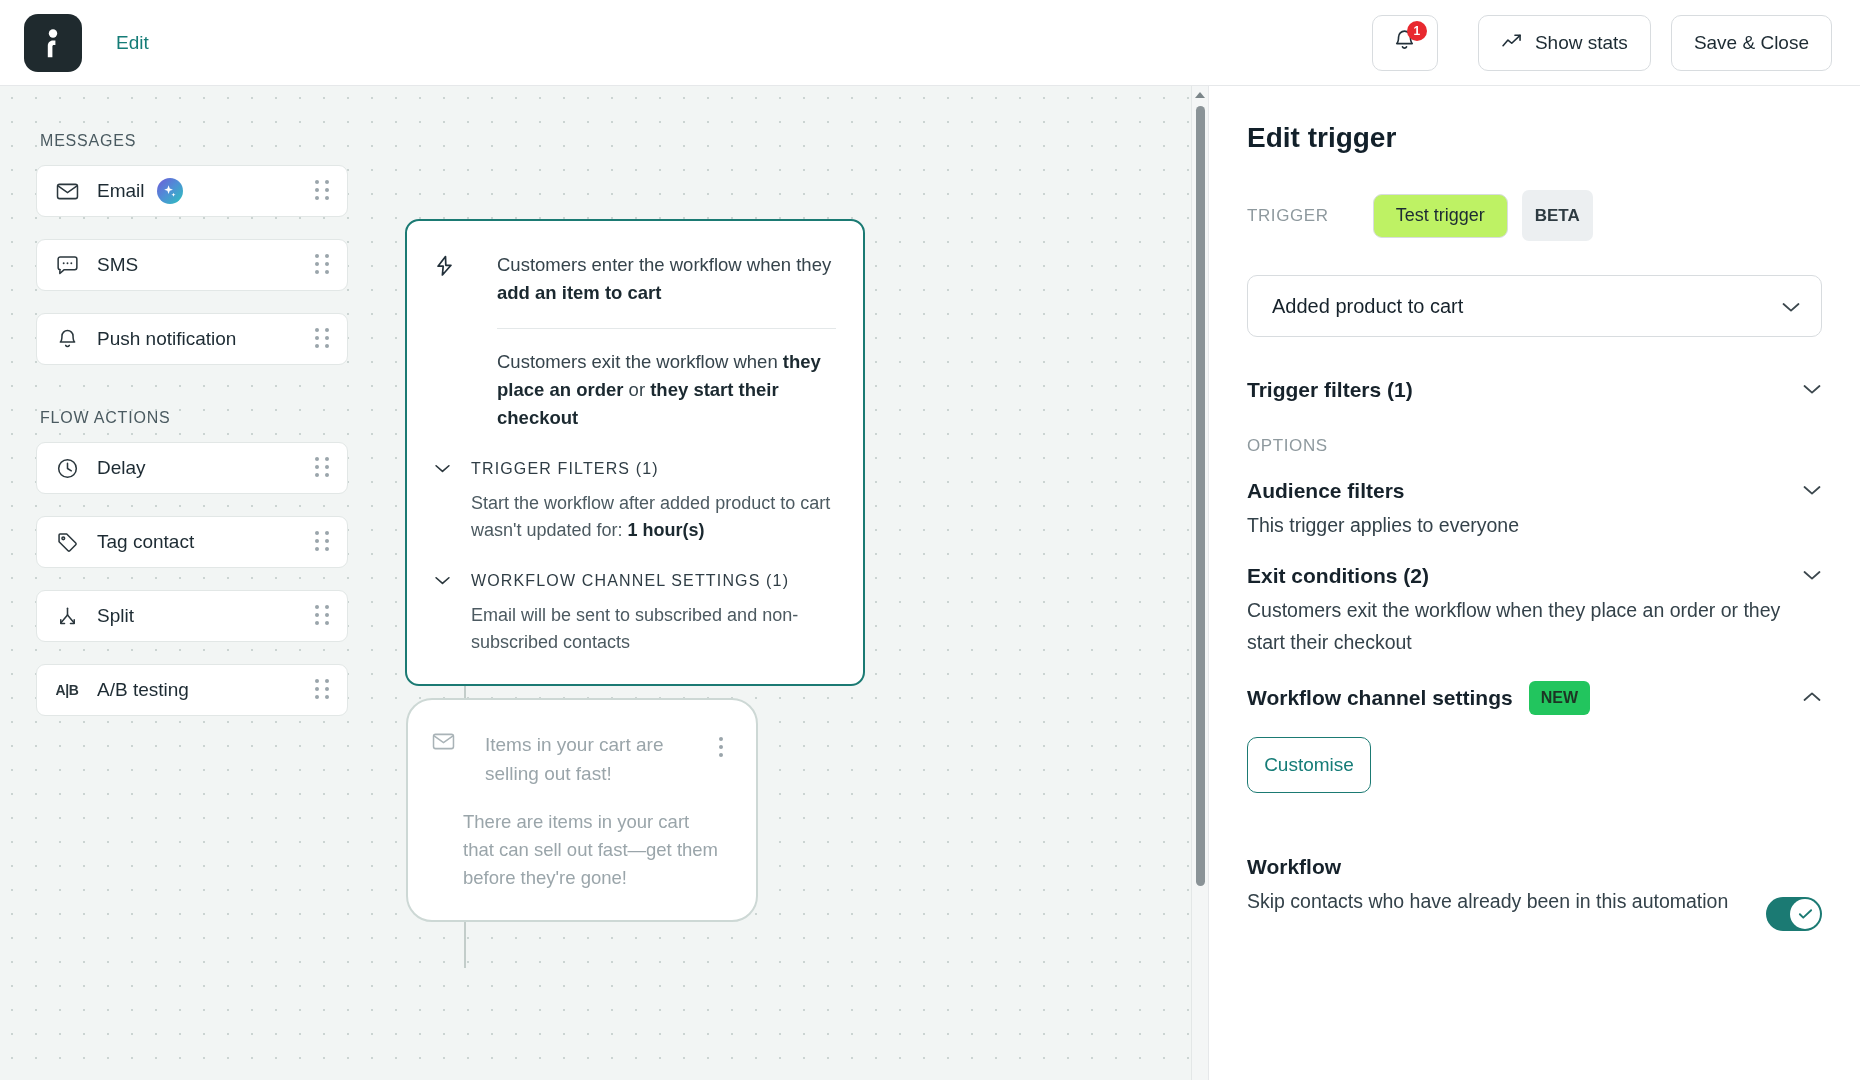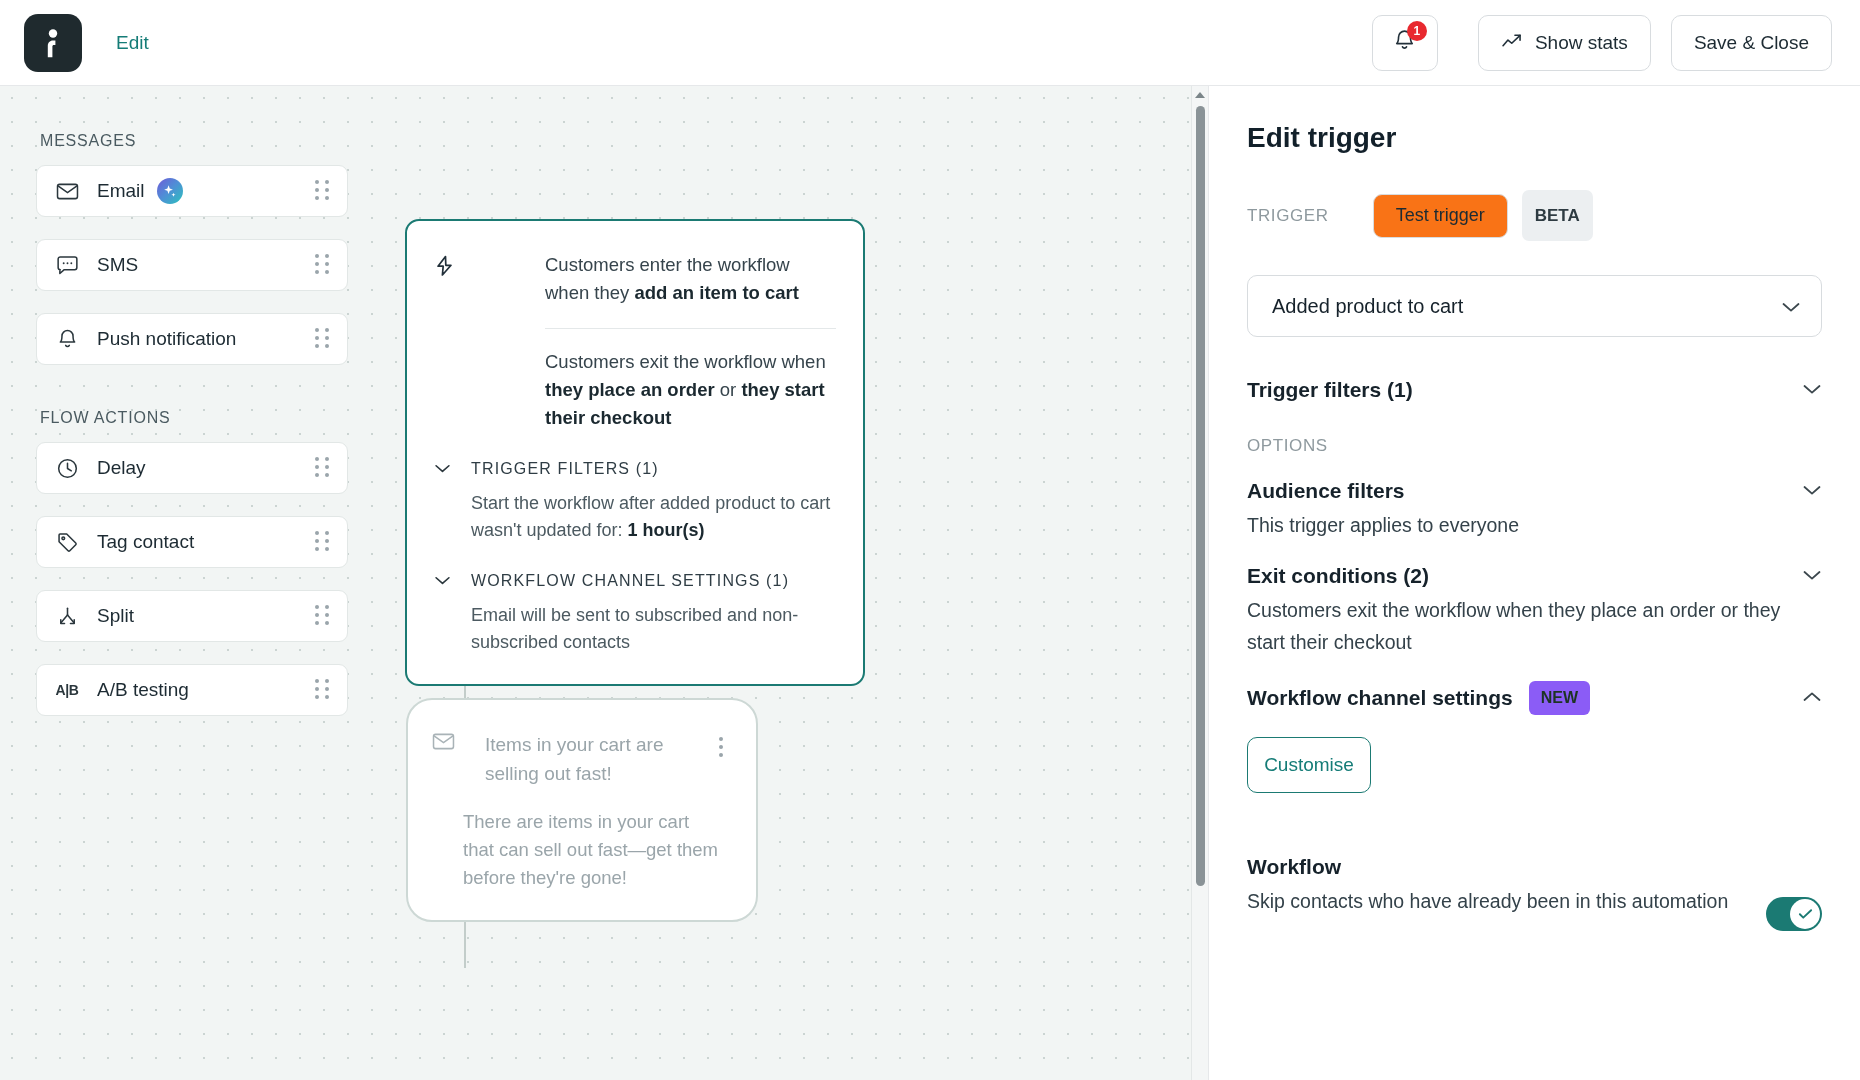--- a/index.html
+++ b/index.html
@@ -164,21 +164,21 @@
   
   .trigger-node {
     position: absolute;
     left: 405px; top: 133px;
     width: 460px;
     background: #fff;
     border: 2px solid #1b7a73;
     border-radius: 14px;
     padding: 30px 27px 28px 27px;
   }
-  .tn-row { display: flex; gap: 48px; }
+  .tn-row { display: flex; }
   .tn-bolt { width: 26px; flex: 0 0 auto; color: #22303a; padding-top: 3px; }
   .tn-textcol { margin-left: 37px; flex: 1 1 auto; }
   .tn-sent {
     font-size: 18.5px;
     line-height: 28px;
     color: #36444c;
   }
   .tn-sent b { color: #1b2930; font-weight: bold; }
   .tn-divider { height: 1px; background: #e4e8e9; margin: 21px 0 19px 0; }
   .tn-section {
@@ -290,21 +290,21 @@
     font-size: 17px;
     letter-spacing: 0.6px;
     color: #8e999e;
   }
   .test-trigger-btn {
     margin-left: 44px;
     height: 44px;
     padding: 0 22px;
     border: 1px solid #d8dcdf;
     border-radius: 9px;
-    background: #f97316;
+    background: #bef264;
     font-size: 18px;
     color: #1d2b33;
     display: flex; align-items: center;
     cursor: pointer;
     white-space: nowrap;
   }
   .beta-pill {
     margin-left: 14px;
     height: 51px;
     padding: 0 13px;
@@ -352,21 +352,21 @@
   .options-caption {
     font-size: 17px;
     letter-spacing: 0.6px;
     color: #8e999e;
     margin-top: 34px;
   }
   .new-pill {
     margin-left: 16px;
     height: 34px;
     padding: 0 12px;
-    background: #8b5cf6;
+    background: #22c55e;
     border-radius: 6px;
     display: flex; align-items: center;
     font-size: 16px;
     font-weight: bold;
     color: #1d3424;
   }
   .customise-btn {
     margin-top: 22px;
     height: 56px;
     width: 124px;

